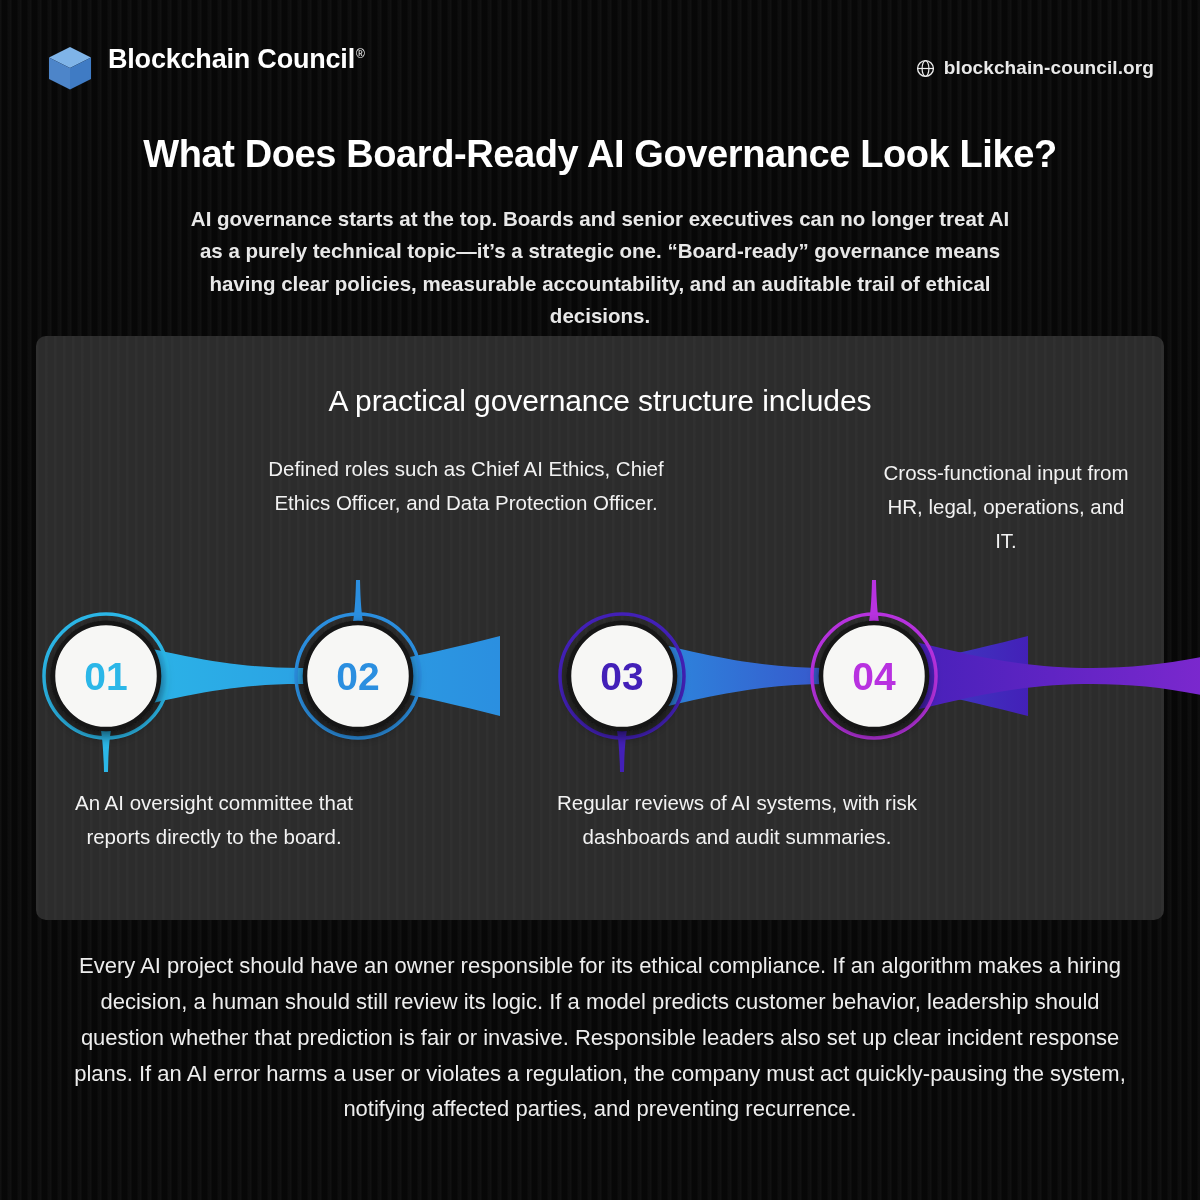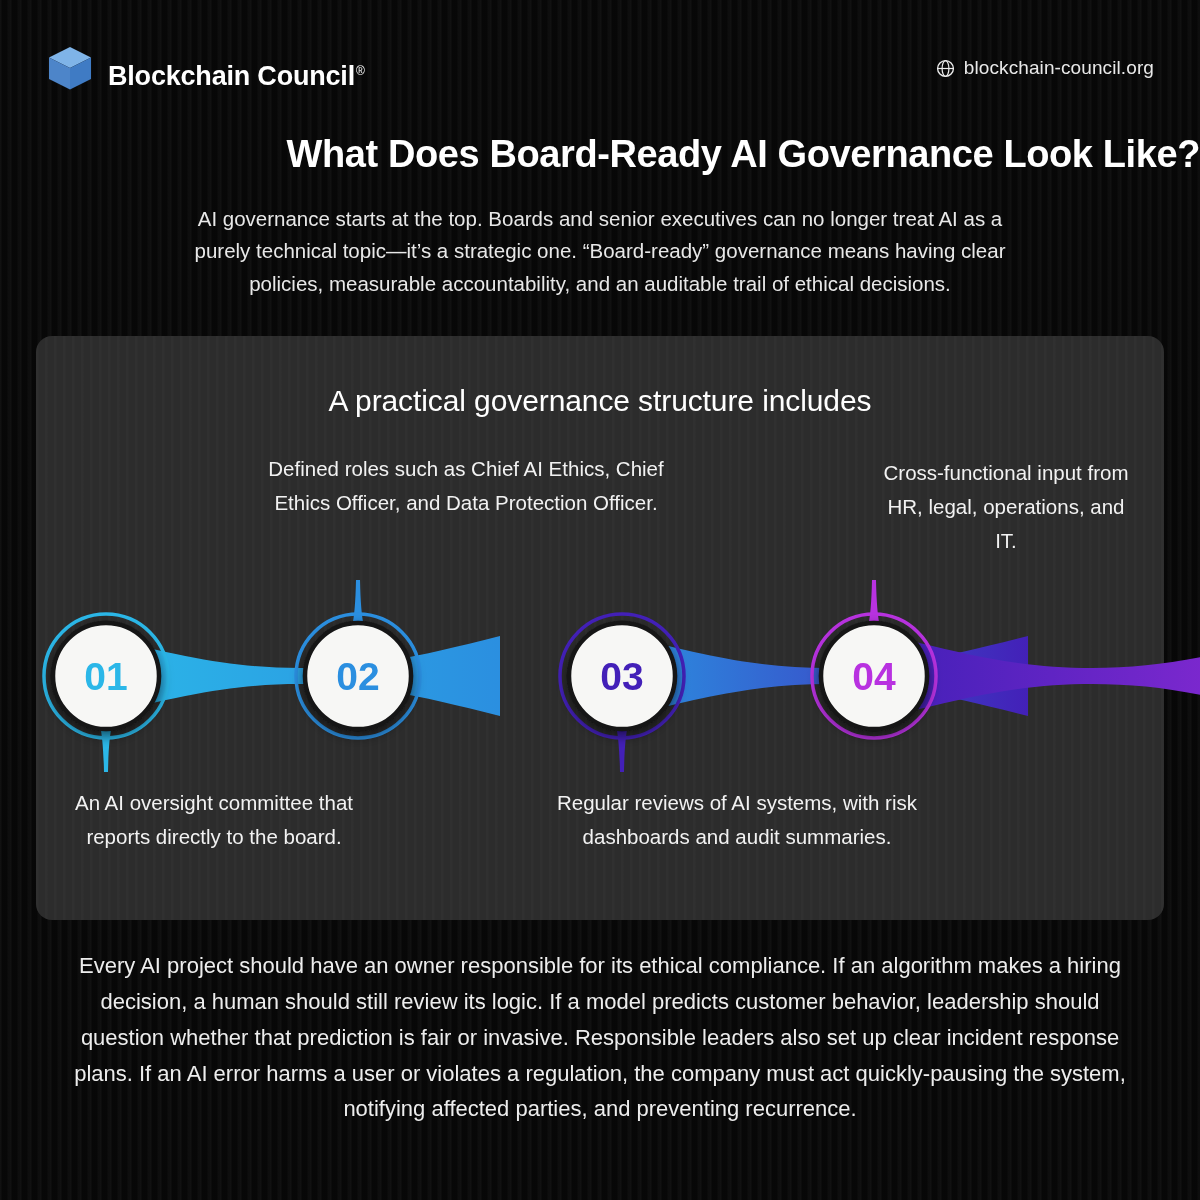--- a/index.html
+++ b/index.html
@@ -28,21 +28,21 @@
   }
 
   
   #header {
     position:absolute; left:0; top:38px;
     width:1200px; height:60px;
     display:flex; align-items:center;
     justify-content:space-between;
     padding:0 46px;
   }
-  #brand { display:flex; align-items:flex-end; gap:14px; }
+  #brand { display:flex; align-items:flex-start; gap:14px; }
 
   .cube { width:48px; height:48px; display:block; }
 
   #brand-name {
     position:relative;
     font-size:27px;
     font-weight:600;
     color:#ffffff;
     letter-spacing:-0.2px;
     white-space:nowrap;
@@ -51,51 +51,51 @@
     font-size:12px;
     vertical-align:super;
     color:#ffffff;
     font-weight:500;
     margin-left:1px;
   }
 
   #site { display:flex; align-items:center; gap:9px; }
   #globe-icon { width:19px; height:19px; display:block; }
   #site-url {
-    font-size:19px; color:#e9e9e9; font-weight:400;
+    font-size:19px; color:#e9e9e9; font-weight:700;
     letter-spacing:0.1px; white-space:nowrap;
   }
 
   
   #title {
     position:absolute; left:0; top:133px; width:1200px;
-    text-align:right;
+    text-align:center;
     font-size:38px; font-weight:700; color:#ffffff;
     letter-spacing:-0.4px;
   }
   #intro {
     position:absolute; left:190px; top:203px;
     width:820px;
     text-align:center;
     font-size:20.5px; line-height:1.58;
-    color:#e8e8e8; font-weight:400;
+    color:#e8e8e8; font-weight:700;
   }
 
   
   #card {
     position:absolute;
     left:36px; top:336px;
     width:1128px; height:584px;
     background:#2e2e2e;
     background-image:repeating-linear-gradient(90deg,
         rgba(255,255,255,0.013) 0px,
         rgba(255,255,255,0.013) 2px,
         rgba(0,0,0,0.05) 3px,
         rgba(0,0,0,0.05) 9px);
-    border-radius:16px;
+    border-radius:10px;
   }
 
   #card-title {
     position:absolute; left:0; top:48px; width:1128px;
     text-align:center;
     font-size:30px; font-weight:500; color:#ffffff;
     letter-spacing:-0.1px;
   }
 
   

